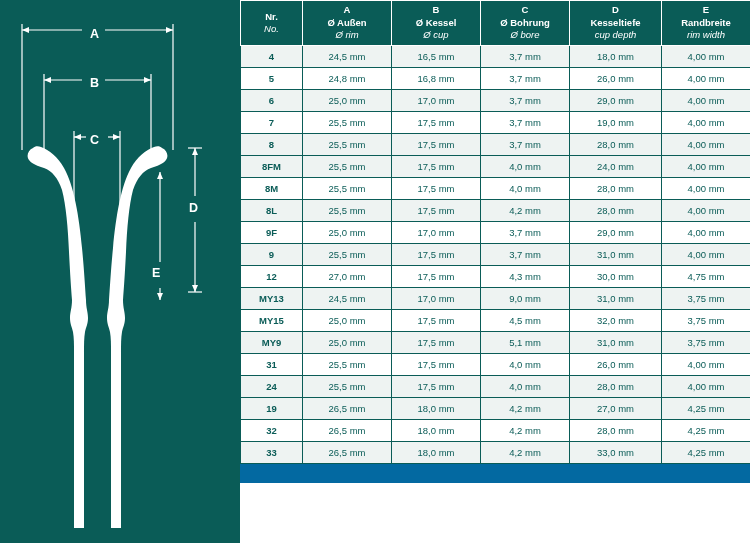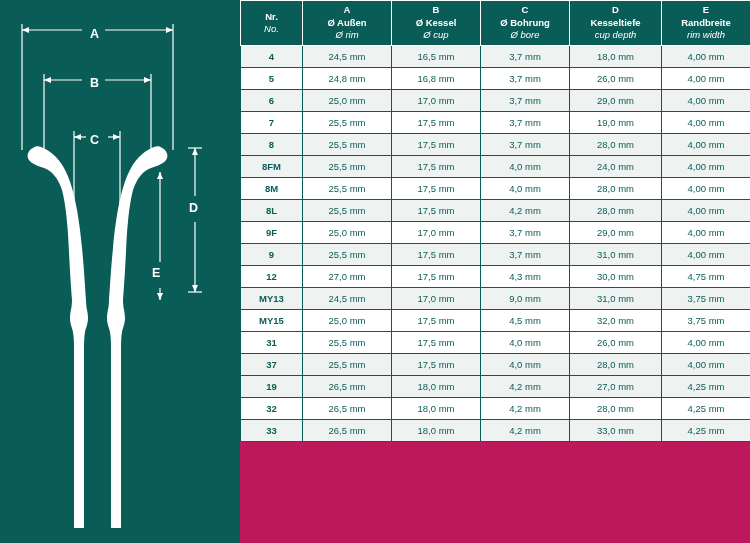--- a/index.html
+++ b/index.html
@@ -42,22 +42,22 @@
   }
   .lbl-a { left: 90px;  top: 27px; }
   .lbl-b { left: 90px;  top: 76px; }
   .lbl-c { left: 90px;  top: 133px; }
   .lbl-d { left: 189px; top: 201px; }
   .lbl-e { left: 152px; top: 266px; }
 
   
   .table-wrap {
     flex: 1 1 auto;
-    height: 543px;
-    background: #be185d;
+    height: 483px;
+    background: #0369a1;
     overflow: hidden;
   }
   table.spec {
     border-collapse: collapse;
     width: 510px;
     table-layout: fixed;
   }
   table.spec th,
   table.spec td {
     border: 1px solid #0a5c57;
@@ -357,30 +357,38 @@
             <td>3,75 mm</td>
           </tr>
           <tr class="row-plain">
             <td class="nr">MY15</td>
             <td>25,0 mm</td>
             <td>17,5 mm</td>
             <td>4,5 mm</td>
             <td>32,0 mm</td>
             <td>3,75 mm</td>
           </tr>
+          <tr class="row-shade">
+            <td class="nr">MY9</td>
+            <td>25,0 mm</td>
+            <td>17,5 mm</td>
+            <td>5,1 mm</td>
+            <td>31,0 mm</td>
+            <td>3,75 mm</td>
+          </tr>
           <tr class="row-plain">
             <td class="nr">31</td>
             <td>25,5 mm</td>
             <td>17,5 mm</td>
             <td>4,0 mm</td>
             <td>26,0 mm</td>
             <td>4,00 mm</td>
           </tr>
           <tr class="row-shade">
-            <td class="nr">37</td>
+            <td class="nr">24</td>
             <td>25,5 mm</td>
             <td>17,5 mm</td>
             <td>4,0 mm</td>
             <td>28,0 mm</td>
             <td>4,00 mm</td>
           </tr>
           <tr class="row-shade">
             <td class="nr">19</td>
             <td>26,5 mm</td>
             <td>18,0 mm</td>

